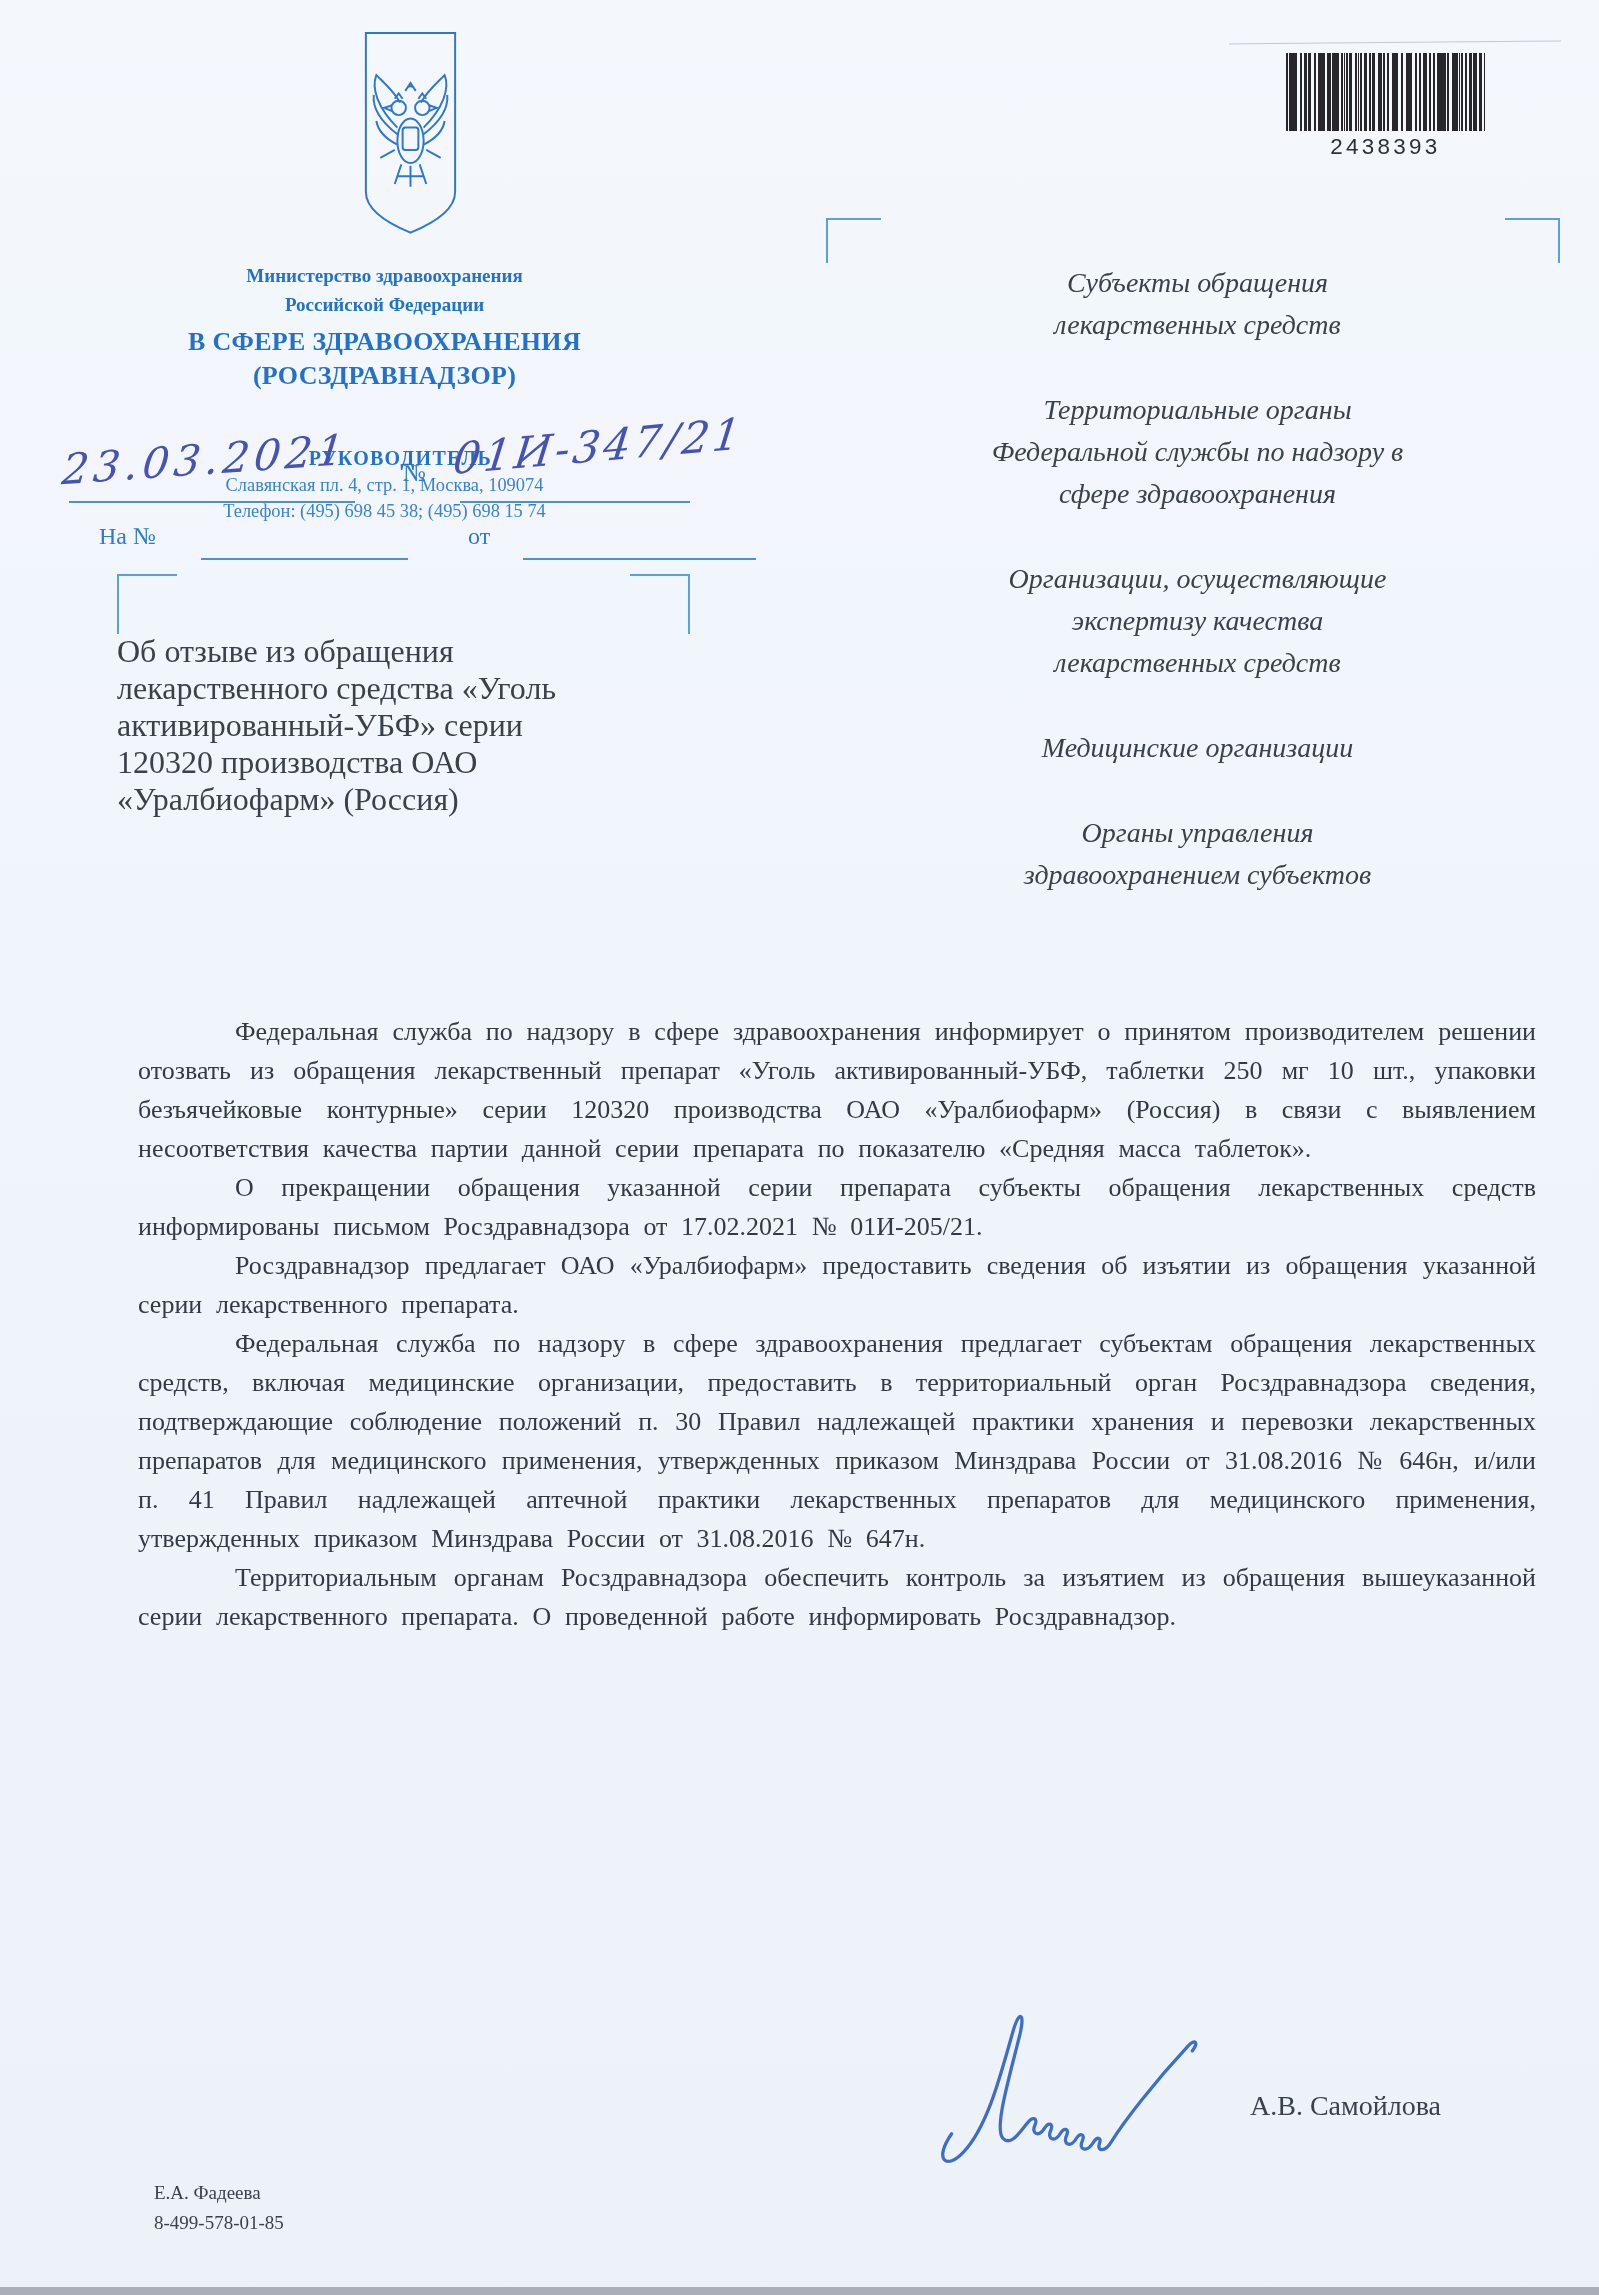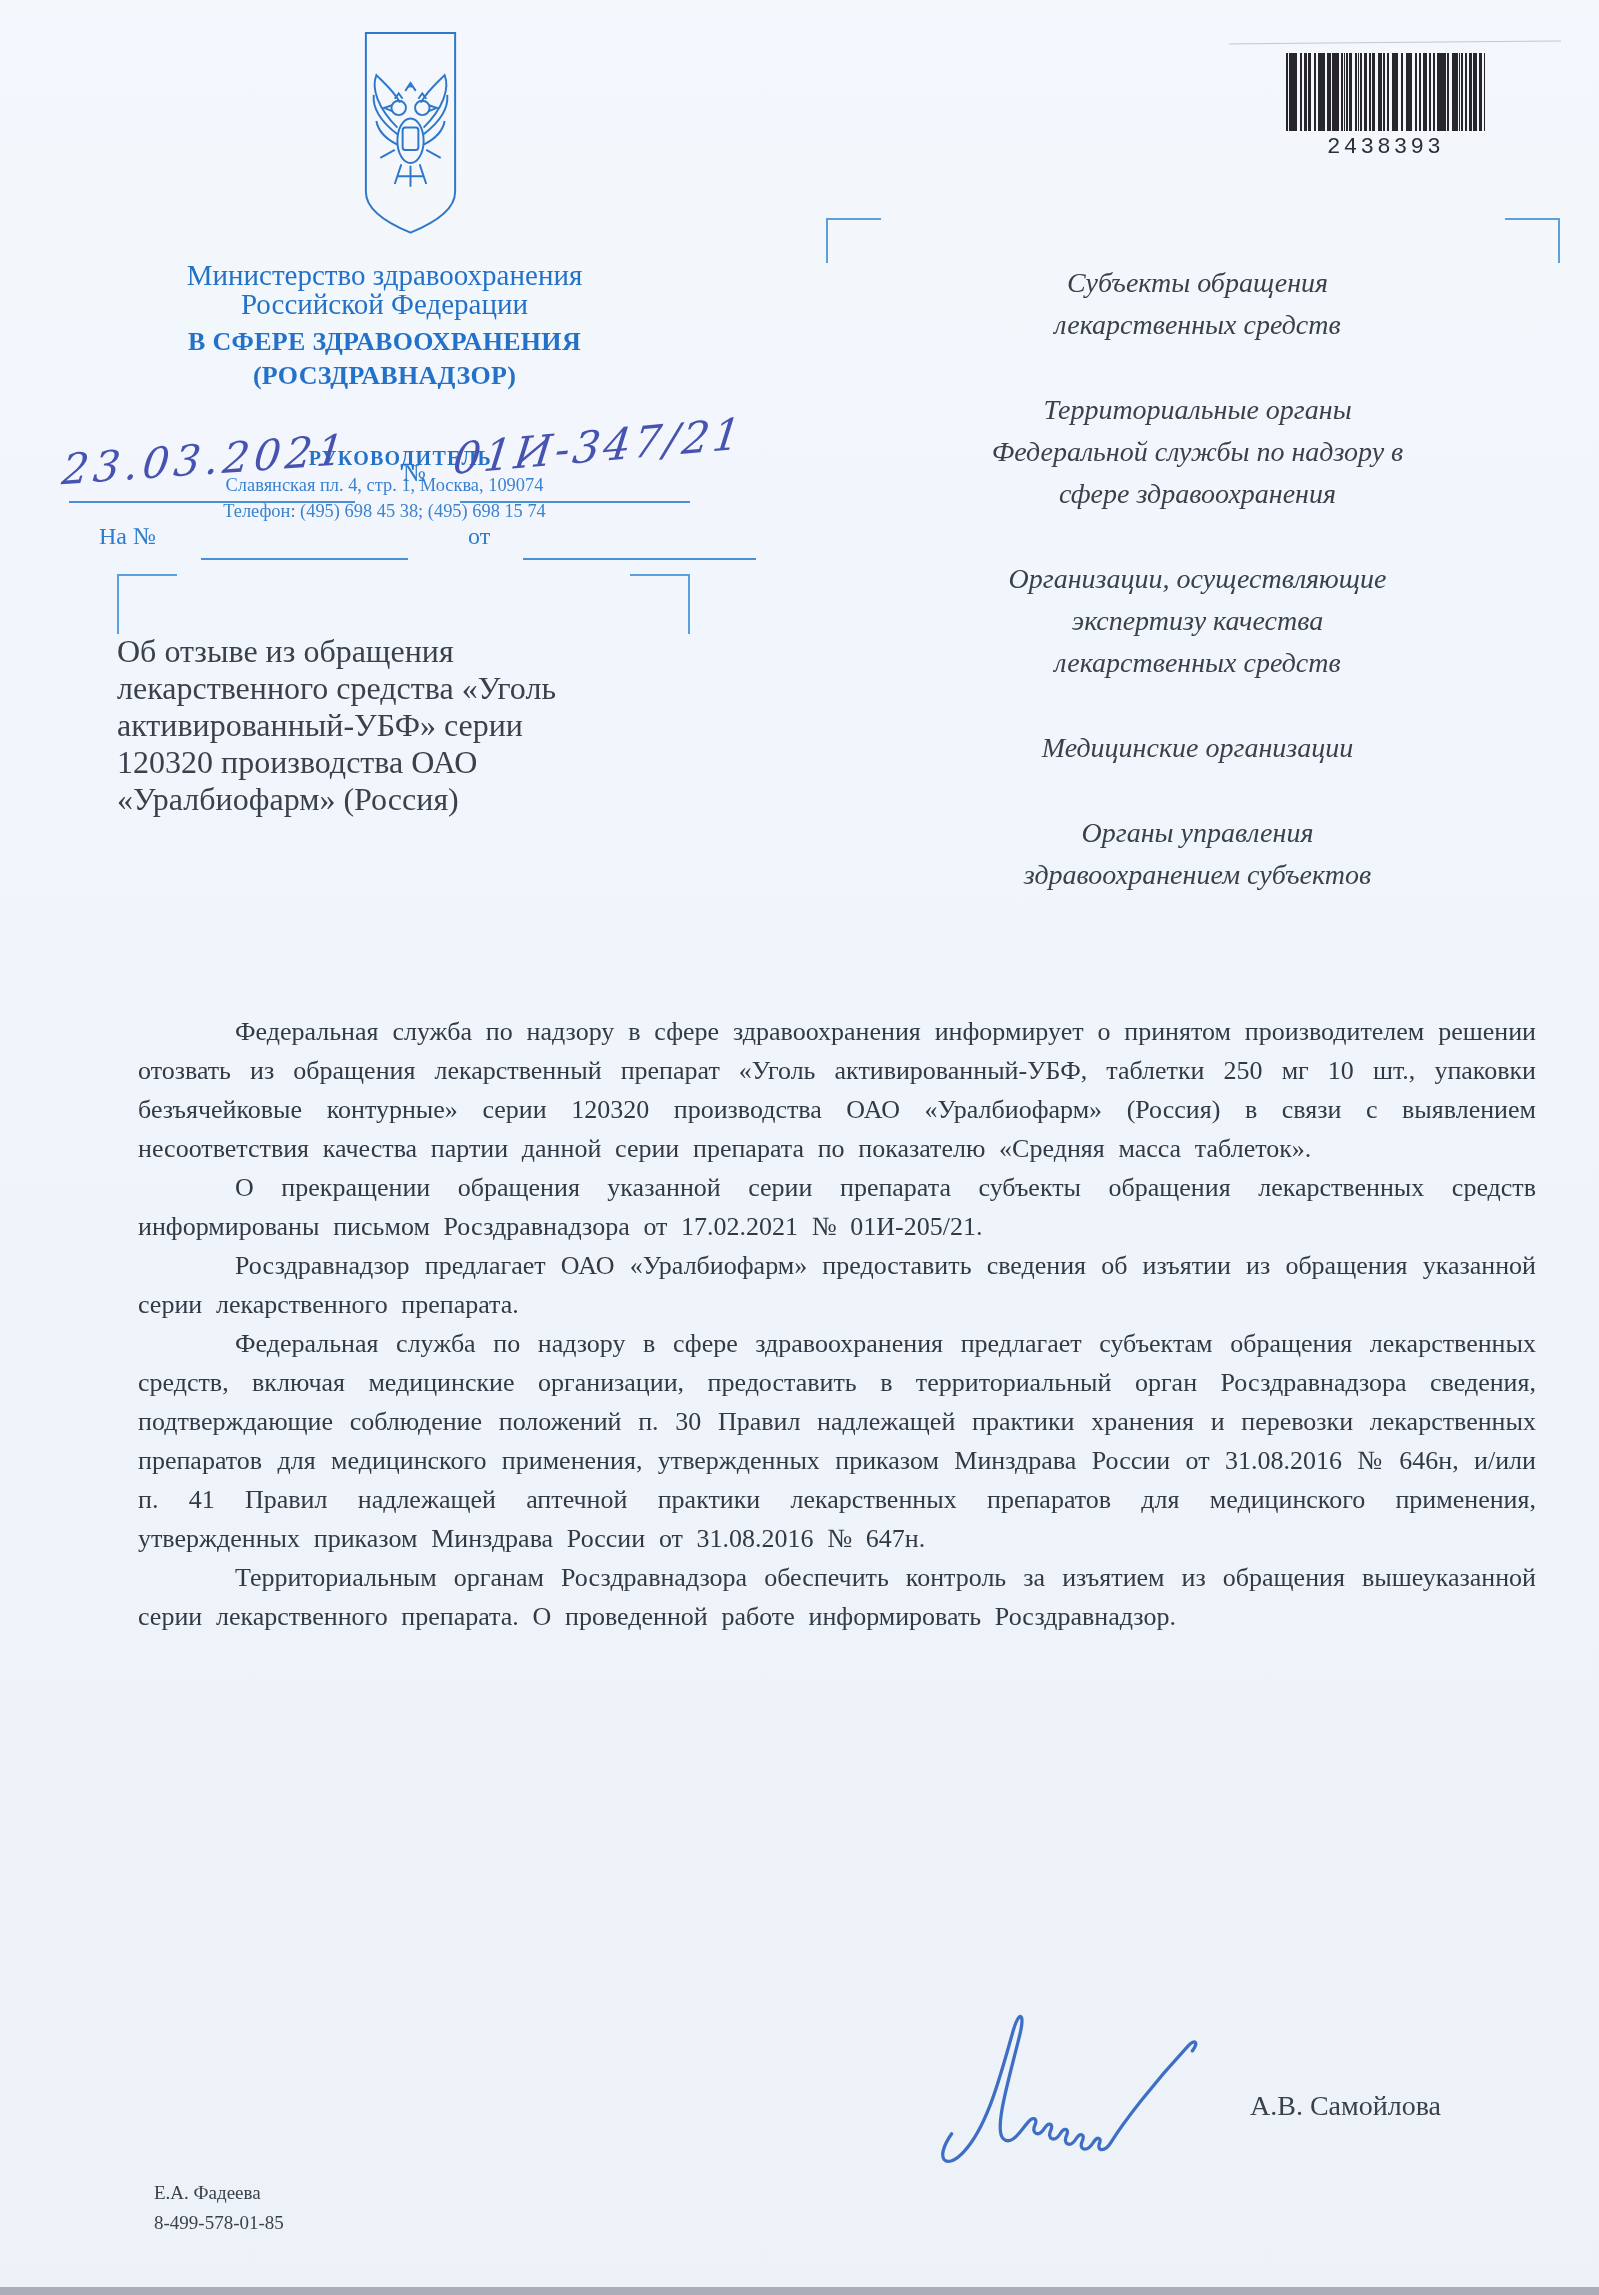--- a/index.html
+++ b/index.html
@@ -8,21 +8,21 @@
     width:1600px;height:2295px;
     margin:0 auto;
     background:linear-gradient(180deg,#f4f8fd 0%,#eff4fb 55%,#edf2f9 100%);
     font-family:"Liberation Serif", serif;
     color:#343a44;
     overflow:hidden;
   }
   
   .letterhead{position:absolute;left:72px;top:26px;width:625px;text-align:center;color:#2472c8;}
   .arms{position:absolute;left:286px;top:3.3px;width:105px;height:209px;}
-  .ministry{position:absolute;top:235px;left:0;width:100%;font-weight:normal;font-size:29px;line-height:29px;}
+  .ministry{position:absolute;top:235px;left:0;width:100%;font-weight:bold;font-size:19px;line-height:29px;}
   .service{position:absolute;top:299px;left:0;width:100%;font-weight:bold;font-size:26px;line-height:34px;letter-spacing:0.3px;}
   .position-title{position:absolute;top:421px;left:16px;width:100%;font-weight:bold;font-size:20px;letter-spacing:1.3px;}
   .addr{position:absolute;top:446px;left:0;width:100%;font-size:18.4px;line-height:26px;color:#3b82cf;}
   .blue-label{position:absolute;color:#2f7ccb;font-size:24px;}
   .hand{position:absolute;font-family:"DejaVu Serif",serif;font-style:italic;color:#4653b0;}
   .hand-date{left:62px;top:435px;font-size:42px;letter-spacing:4.6px;transform:rotate(-4deg) skewX(-10deg);}
   .hand-num{left:453px;top:421px;font-size:43px;letter-spacing:3.3px;transform:rotate(-5deg) skewX(-12deg);}
   .u-line{position:absolute;height:2px;background:#4b8fd4;}
   .corner{position:absolute;width:58px;height:58px;}
   .corner.tl{border-top:2px solid #5d9fdd;border-left:2px solid #5d9fdd;}
@@ -32,21 +32,21 @@
   
   .scanline{position:absolute;left:1229px;top:42px;width:332px;height:1.3px;background:#c3c8cf;transform:rotate(-.5deg);}
   .barcode{position:absolute;left:1286px;top:53px;width:199px;text-align:center;}
   .barcode-bars{
     width:199px;height:78px;
     background:
       repeating-linear-gradient(90deg,#26262b 0 2px,rgba(0,0,0,0) 2px 4.6px),
       repeating-linear-gradient(90deg,#26262b 0 1.3px,rgba(0,0,0,0) 1.3px 7.2px),
       repeating-linear-gradient(90deg,rgba(0,0,0,0) 0 3.3px,#26262b 3.3px 6px,rgba(0,0,0,0) 6px 15px);
   }
-  .barcode-number{margin-top:2.6px;font-family:Liberation Mono, monospace;font-size:22.4px;letter-spacing:3.3px;color:#2b2f36;}
+  .barcode-number{margin-top:2.6px;font-family:Liberation Sans, sans-serif;font-size:22.4px;letter-spacing:3.3px;color:#2b2f36;}
   
   .recipients{position:absolute;left:852px;top:262px;width:691px;color:#3b414b;font-size:28px;line-height:42px;text-align:center;}
   .recipient{margin:0 auto 43px auto;font-style:italic;}
   .recipient:nth-child(1){max-width:355px;}
   .recipient:nth-child(2){max-width:447px;}
   .recipient:nth-child(3){max-width:421px;}
   .recipient:nth-child(4){max-width:592px;}
   .recipient:nth-child(5){max-width:381px;margin-bottom:0;}
   
   .body-text{position:absolute;left:138px;top:1012px;width:1398px;font-size:26px;line-height:39px;text-align:justify;color:#333945;word-spacing:7.2px;}

